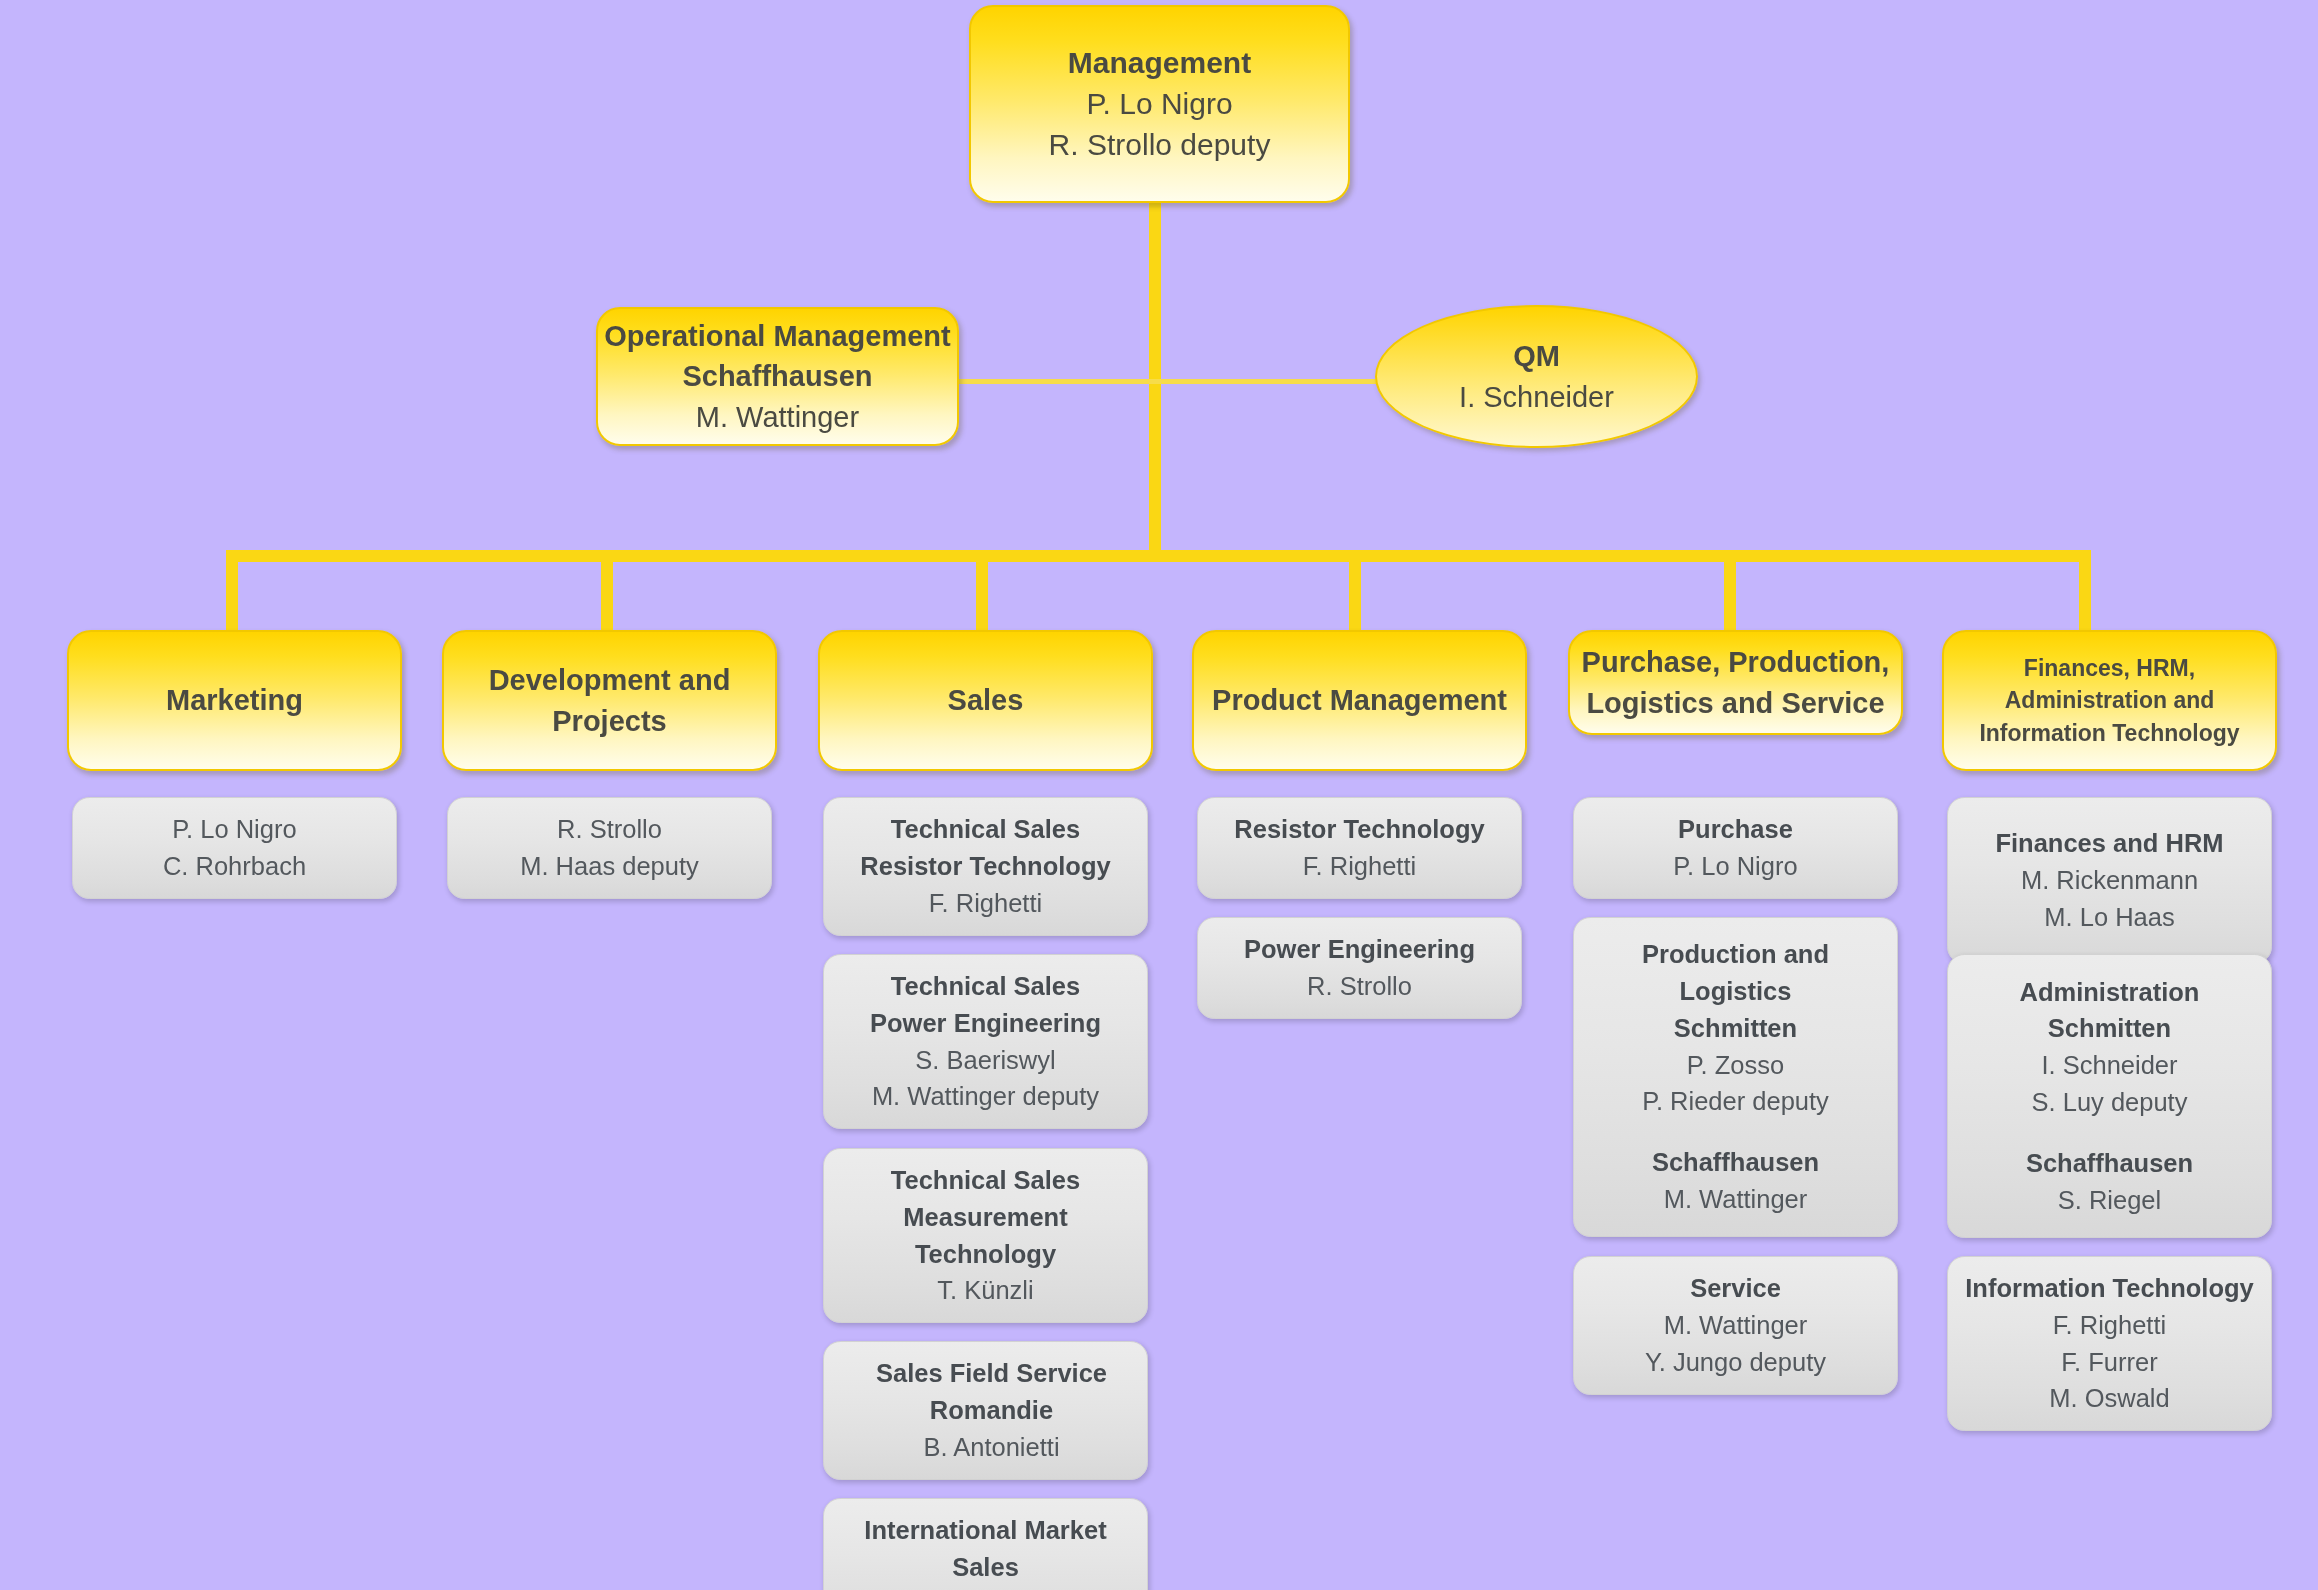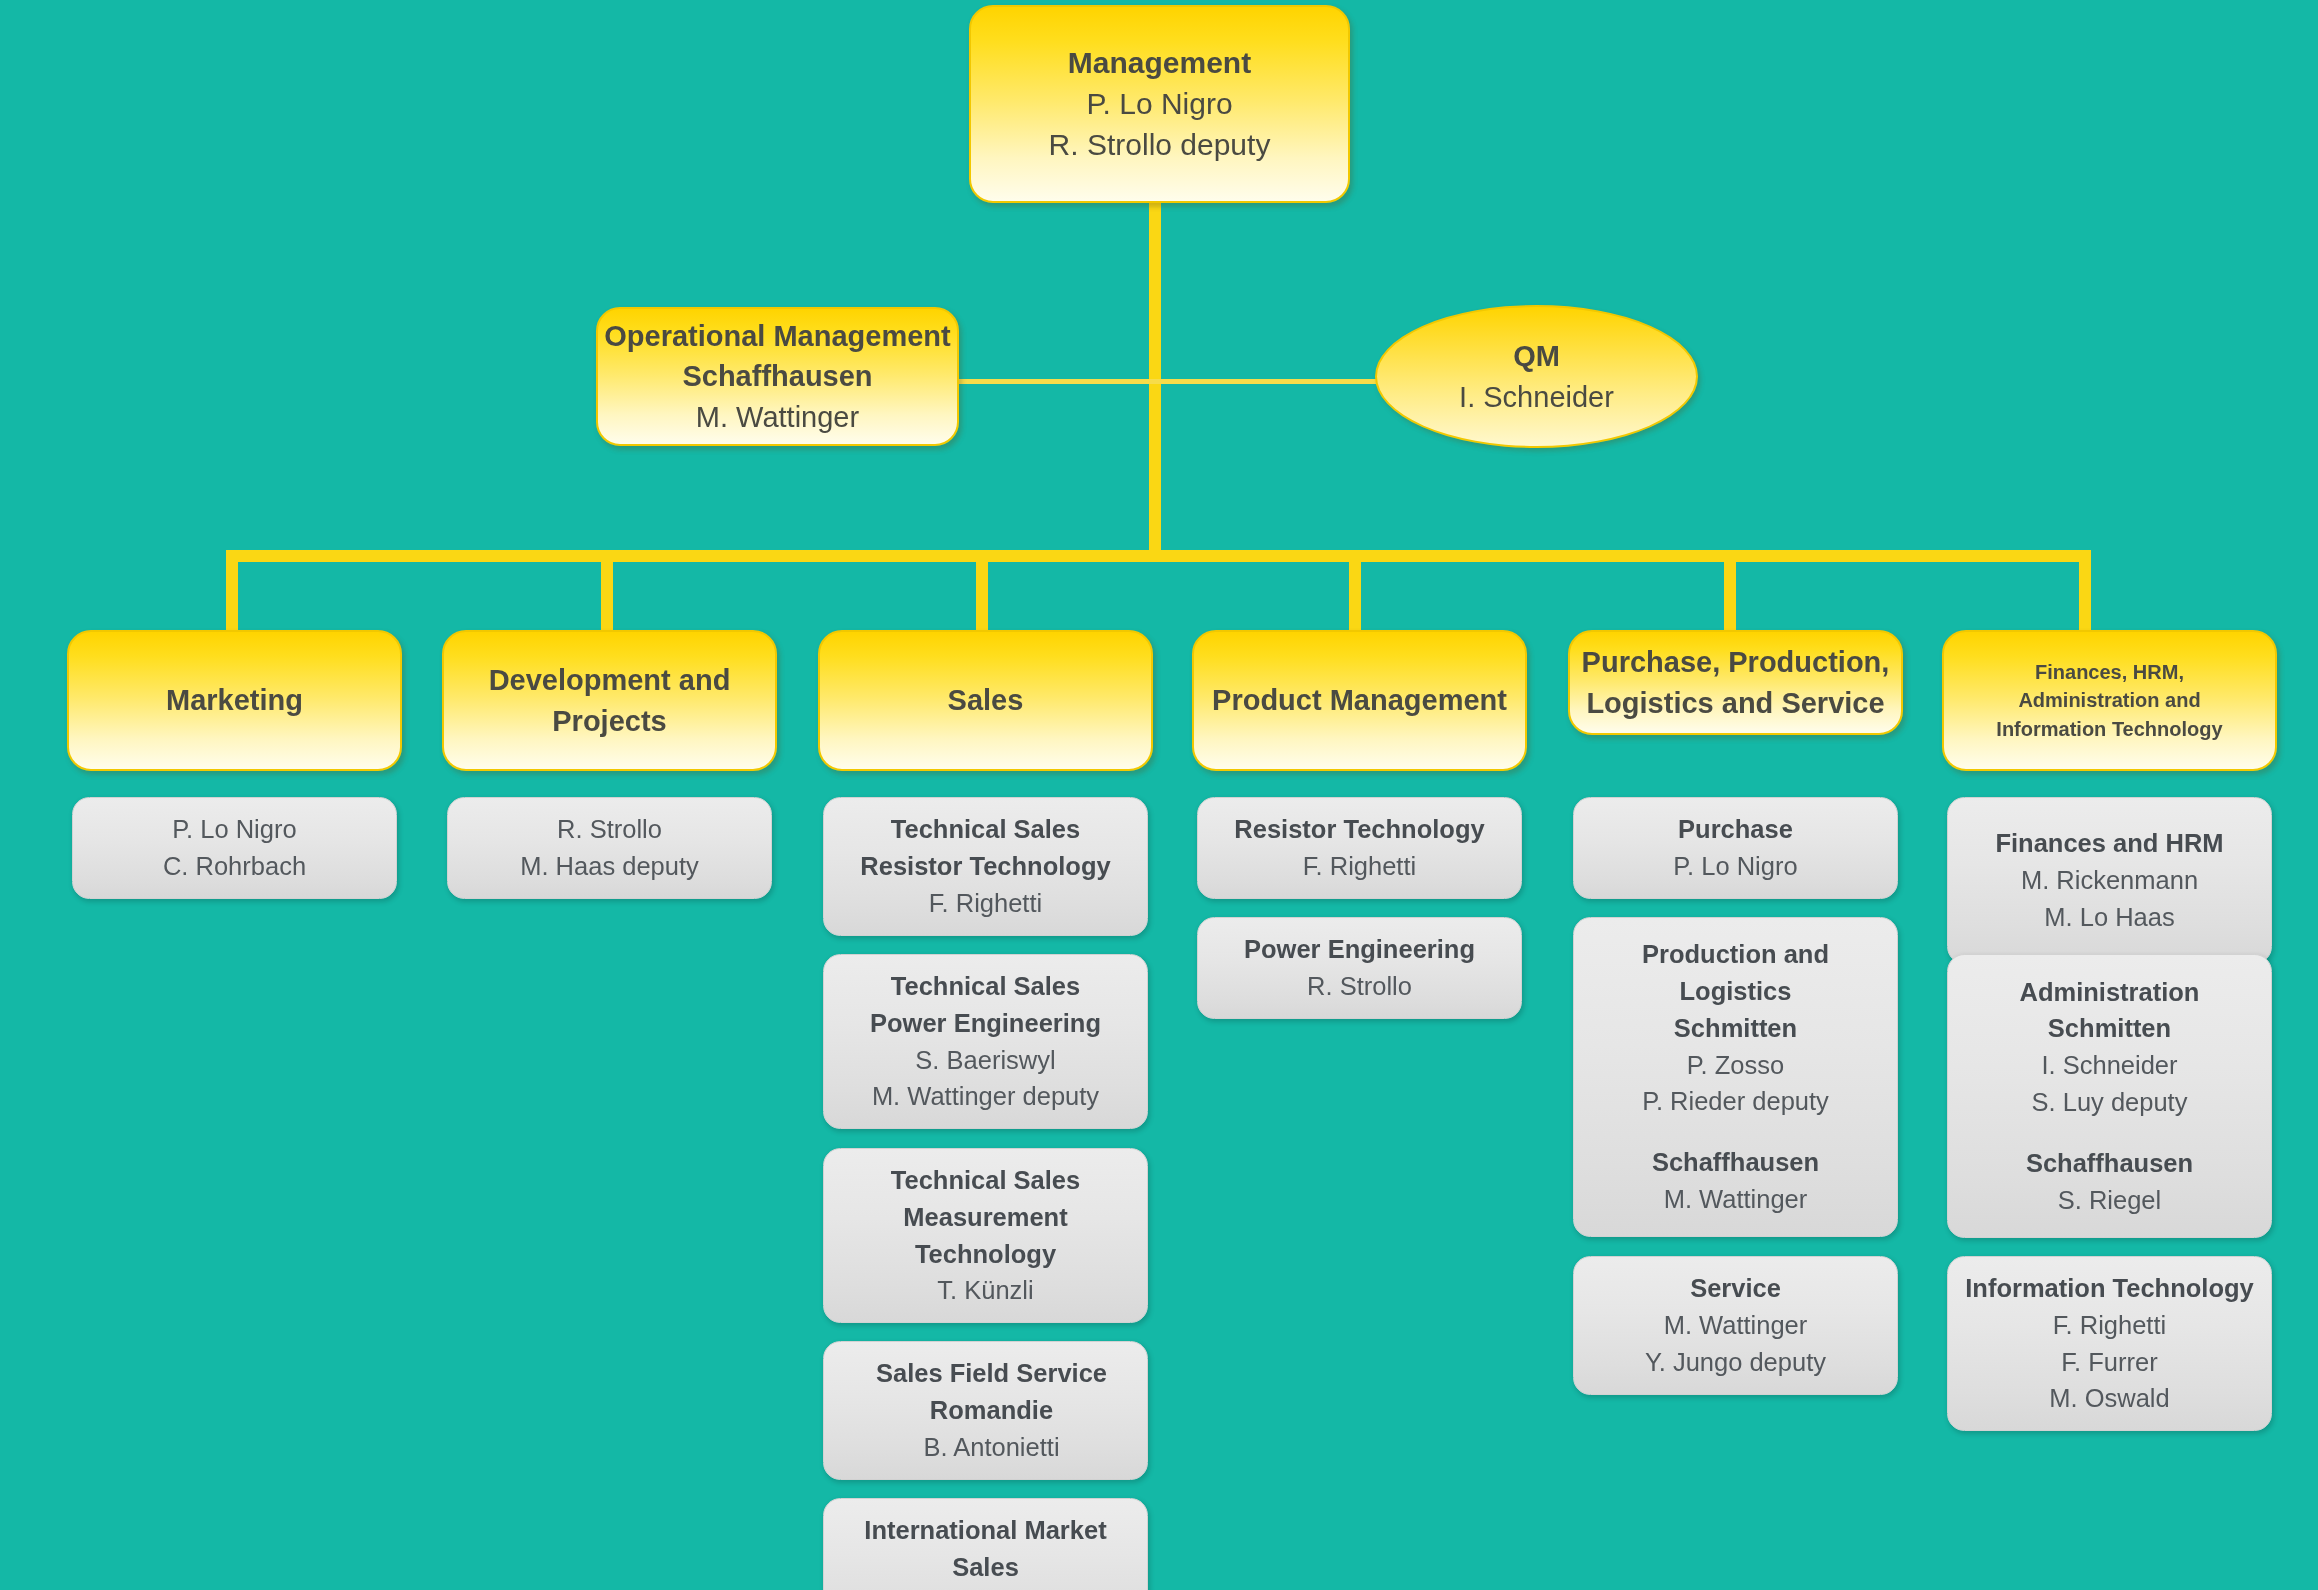--- a/index.html
+++ b/index.html
@@ -6,21 +6,21 @@
   html,body{margin:0;padding:0;background:#ffffff;}
   body{
     font-family:"Liberation Sans", sans-serif;
     color:#4b4b44;
     -webkit-font-smoothing:antialiased;
   }
   #chart{
     position:relative;
     width:2319px;
     height:1590px;
-    background:#14b8a6;
+    background:#c4b5fd;
     overflow:hidden;
   }
 
   
   .conn{position:absolute;background:#FAD714;}
   .conn.thick-v{width:12px;}
   .conn.thick-h{height:12px;}
   .conn.thin-h{height:4.8px;background:#F7DC4A;}
 
   
@@ -74,21 +74,21 @@
     text-align:center;
     color:#4c5156;
     z-index:4;
   }
   .gnode .ttl{font-weight:bold;color:#474c51;}
   .gnode .nm{font-weight:normal;color:#53585d;}
   .gap{display:block;height:.95em;}
 
   .l-xxl{font-size:30px;line-height:1.38;}
   .l-xl{font-size:29px;line-height:1.40;}
-  .l-lg{font-size:20px;line-height:1.42;}
+  .l-lg{font-size:23px;line-height:1.42;}
   .l-md{font-size:25.5px;line-height:1.44;}
 </style>
 </head>
 <body>
 
 <div id="chart">
 
   <div class="conn thick-v" style="left:1149px;top:199px;height:363px;"></div>
 
   <div class="conn thick-h" style="left:226px;top:550px;width:1865px;"></div>

